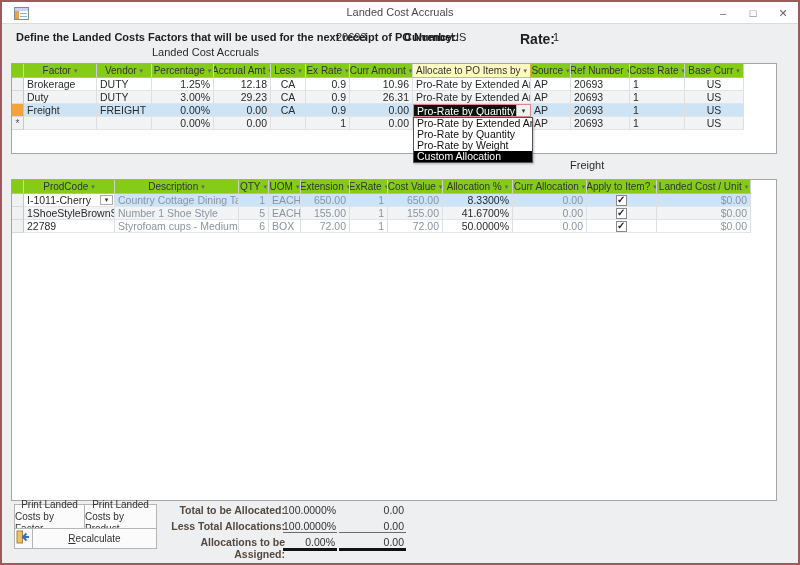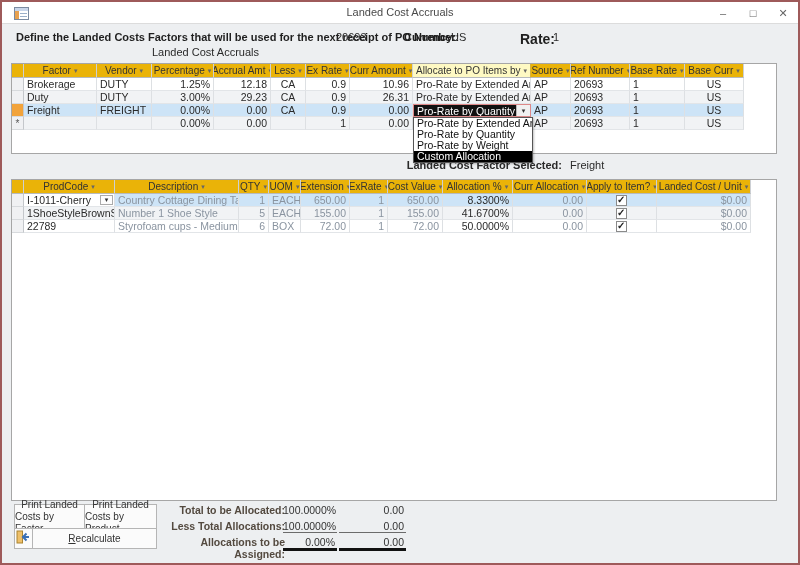--- a/index.html
+++ b/index.html
@@ -24,21 +24,21 @@
 
   
   .sheet { position:absolute; left:9px; width:766px; background:#fff; border:1px solid #a6a6a6; overflow:hidden; }
   .t1 { top:61px; height:91px; }
   .t2 { top:177px; height:322px; }
   .grow { display:grid; }
   .t1 .grow { grid-template-columns:12px 73px 55px 62px 57px 35px 44px 63px 118px 40px 59px 55px 59px; }
   .t2 .grow { grid-template-columns:12px 91px 124px 30px 32px 49px 38px 55px 70px 74px 70px 94px; }
   .hrow { height:14px; }
   .drow { height:13px; }
-  .hdr { background:#eab308; border-right:1px solid #cdd0d4; border-bottom:1px solid #b7babd; font-size:10px; color:#333;
+  .hdr { background:#84cc16; border-right:1px solid #cdd0d4; border-bottom:1px solid #b7babd; font-size:10px; color:#333;
          display:flex; align-items:center; justify-content:center; white-space:nowrap; overflow:hidden; cursor:default; }
   .hdr::after { content:"▾"; font-size:7px; color:#666; margin-left:3px; }
   .hdr.stub::after { content:""; }
   .hdr.hl { background:#fef9c3; border-right-color:#d8b23a; }
   .cell { border-right:1px solid #dde0e3; border-bottom:1px solid #e2e5e8; font-size:10.5px; color:#2a2a2a;
           display:flex; align-items:center; padding:0 3px; white-space:nowrap; overflow:hidden; }
   .cell.r { justify-content:flex-end; }
   .cell.c { justify-content:center; }
   .cell.dim { color:#8a94a0; }
   .selcell { background:#f0f1f3; border-right:1px solid #c4c7cb; border-bottom:1px solid #d7dadd; display:flex; align-items:center; justify-content:center; font-size:10px; color:#555; }
@@ -121,21 +121,21 @@
       <div class="hdr">Factor</div>
       <div class="hdr">Vendor</div>
       <div class="hdr">Percentage</div>
       <div class="hdr">Accrual Amt</div>
       <div class="hdr">Less</div>
       <div class="hdr">Ex Rate</div>
       <div class="hdr">Curr Amount</div>
       <div class="hdr hl">Allocate to PO Items by</div>
       <div class="hdr">Source</div>
       <div class="hdr">Ref Number</div>
-      <div class="hdr">Base Rate</div>
+      <div class="hdr">Costs Rate</div>
       <div class="hdr">Base Curr</div>
     </div>
 
     <div class="grow drow">
       <div class="selcell"></div>
       <div class="cell">Brokerage</div>
       <div class="cell">DUTY</div>
       <div class="cell r">1.25%</div>
       <div class="cell r">12.18</div>
       <div class="cell c">CA</div>
@@ -200,21 +200,20 @@
     </div>
   </div>
 
   <div class="combo-list">
     <div class="opt">Pro-Rate by Extended Amount</div>
     <div class="opt">Pro-Rate by Quantity</div>
     <div class="opt">Pro-Rate by Weight</div>
     <div class="opt hi">Custom Allocation</div>
   </div>
 
-  <div class="factor-sel-label">Landed Cost Factor Selected:</div>
   <div class="factor-sel-value">Freight</div>
 
   <div class="sheet t2">
     <div class="grow hrow">
       <div class="hdr stub"></div>
       <div class="hdr">ProdCode</div>
       <div class="hdr">Description</div>
       <div class="hdr">QTY</div>
       <div class="hdr">UOM</div>
       <div class="hdr">Extension</div>

